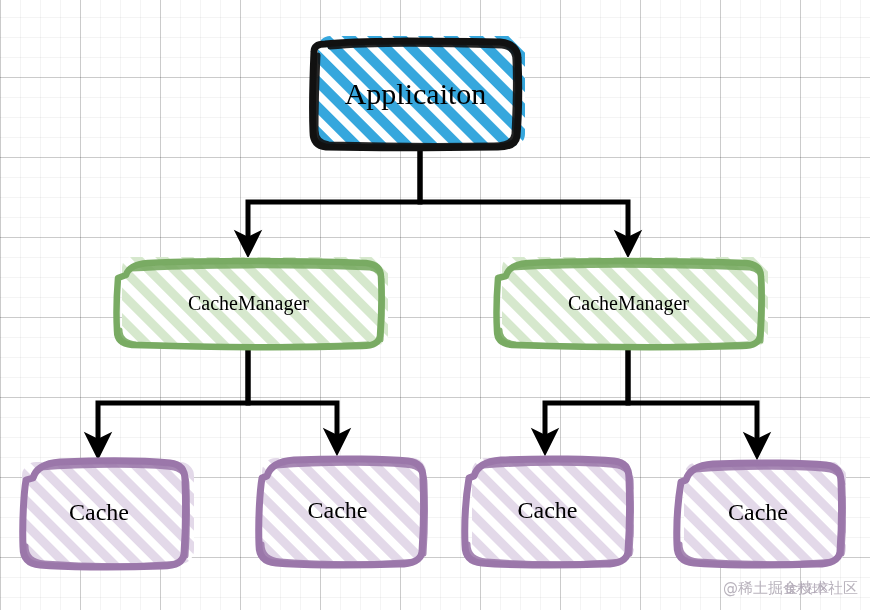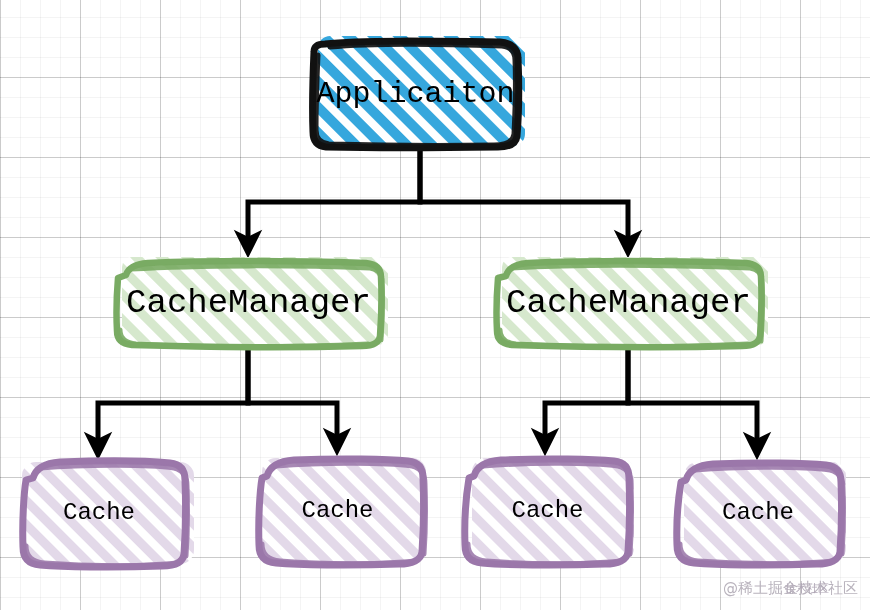--- a/index.html
+++ b/index.html
@@ -32,26 +32,26 @@
     top: 0;
     width: 870px;
     height: 610px;
   }
   .node-label {
     position: absolute;
     display: flex;
     align-items: center;
     justify-content: center;
     color: #000000;
-    font-family: Liberation Mono, monospace;
+    font-family: Liberation Serif, serif;
     white-space: nowrap;
     pointer-events: none;
   }
   .label-app { font-size: 30px; }
-  .label-cm  { font-size: 34px; }
+  .label-cm  { font-size: 20px; }
   .label-cache { font-size: 24px; }
   #watermark {
     position: absolute;
     right: 12px;
     bottom: 12px;
     font-family: "DejaVu Sans", sans-serif;
     font-size: 15px;
     color: #b9b3bd;
     letter-spacing: 0px;
     white-space: nowrap;

